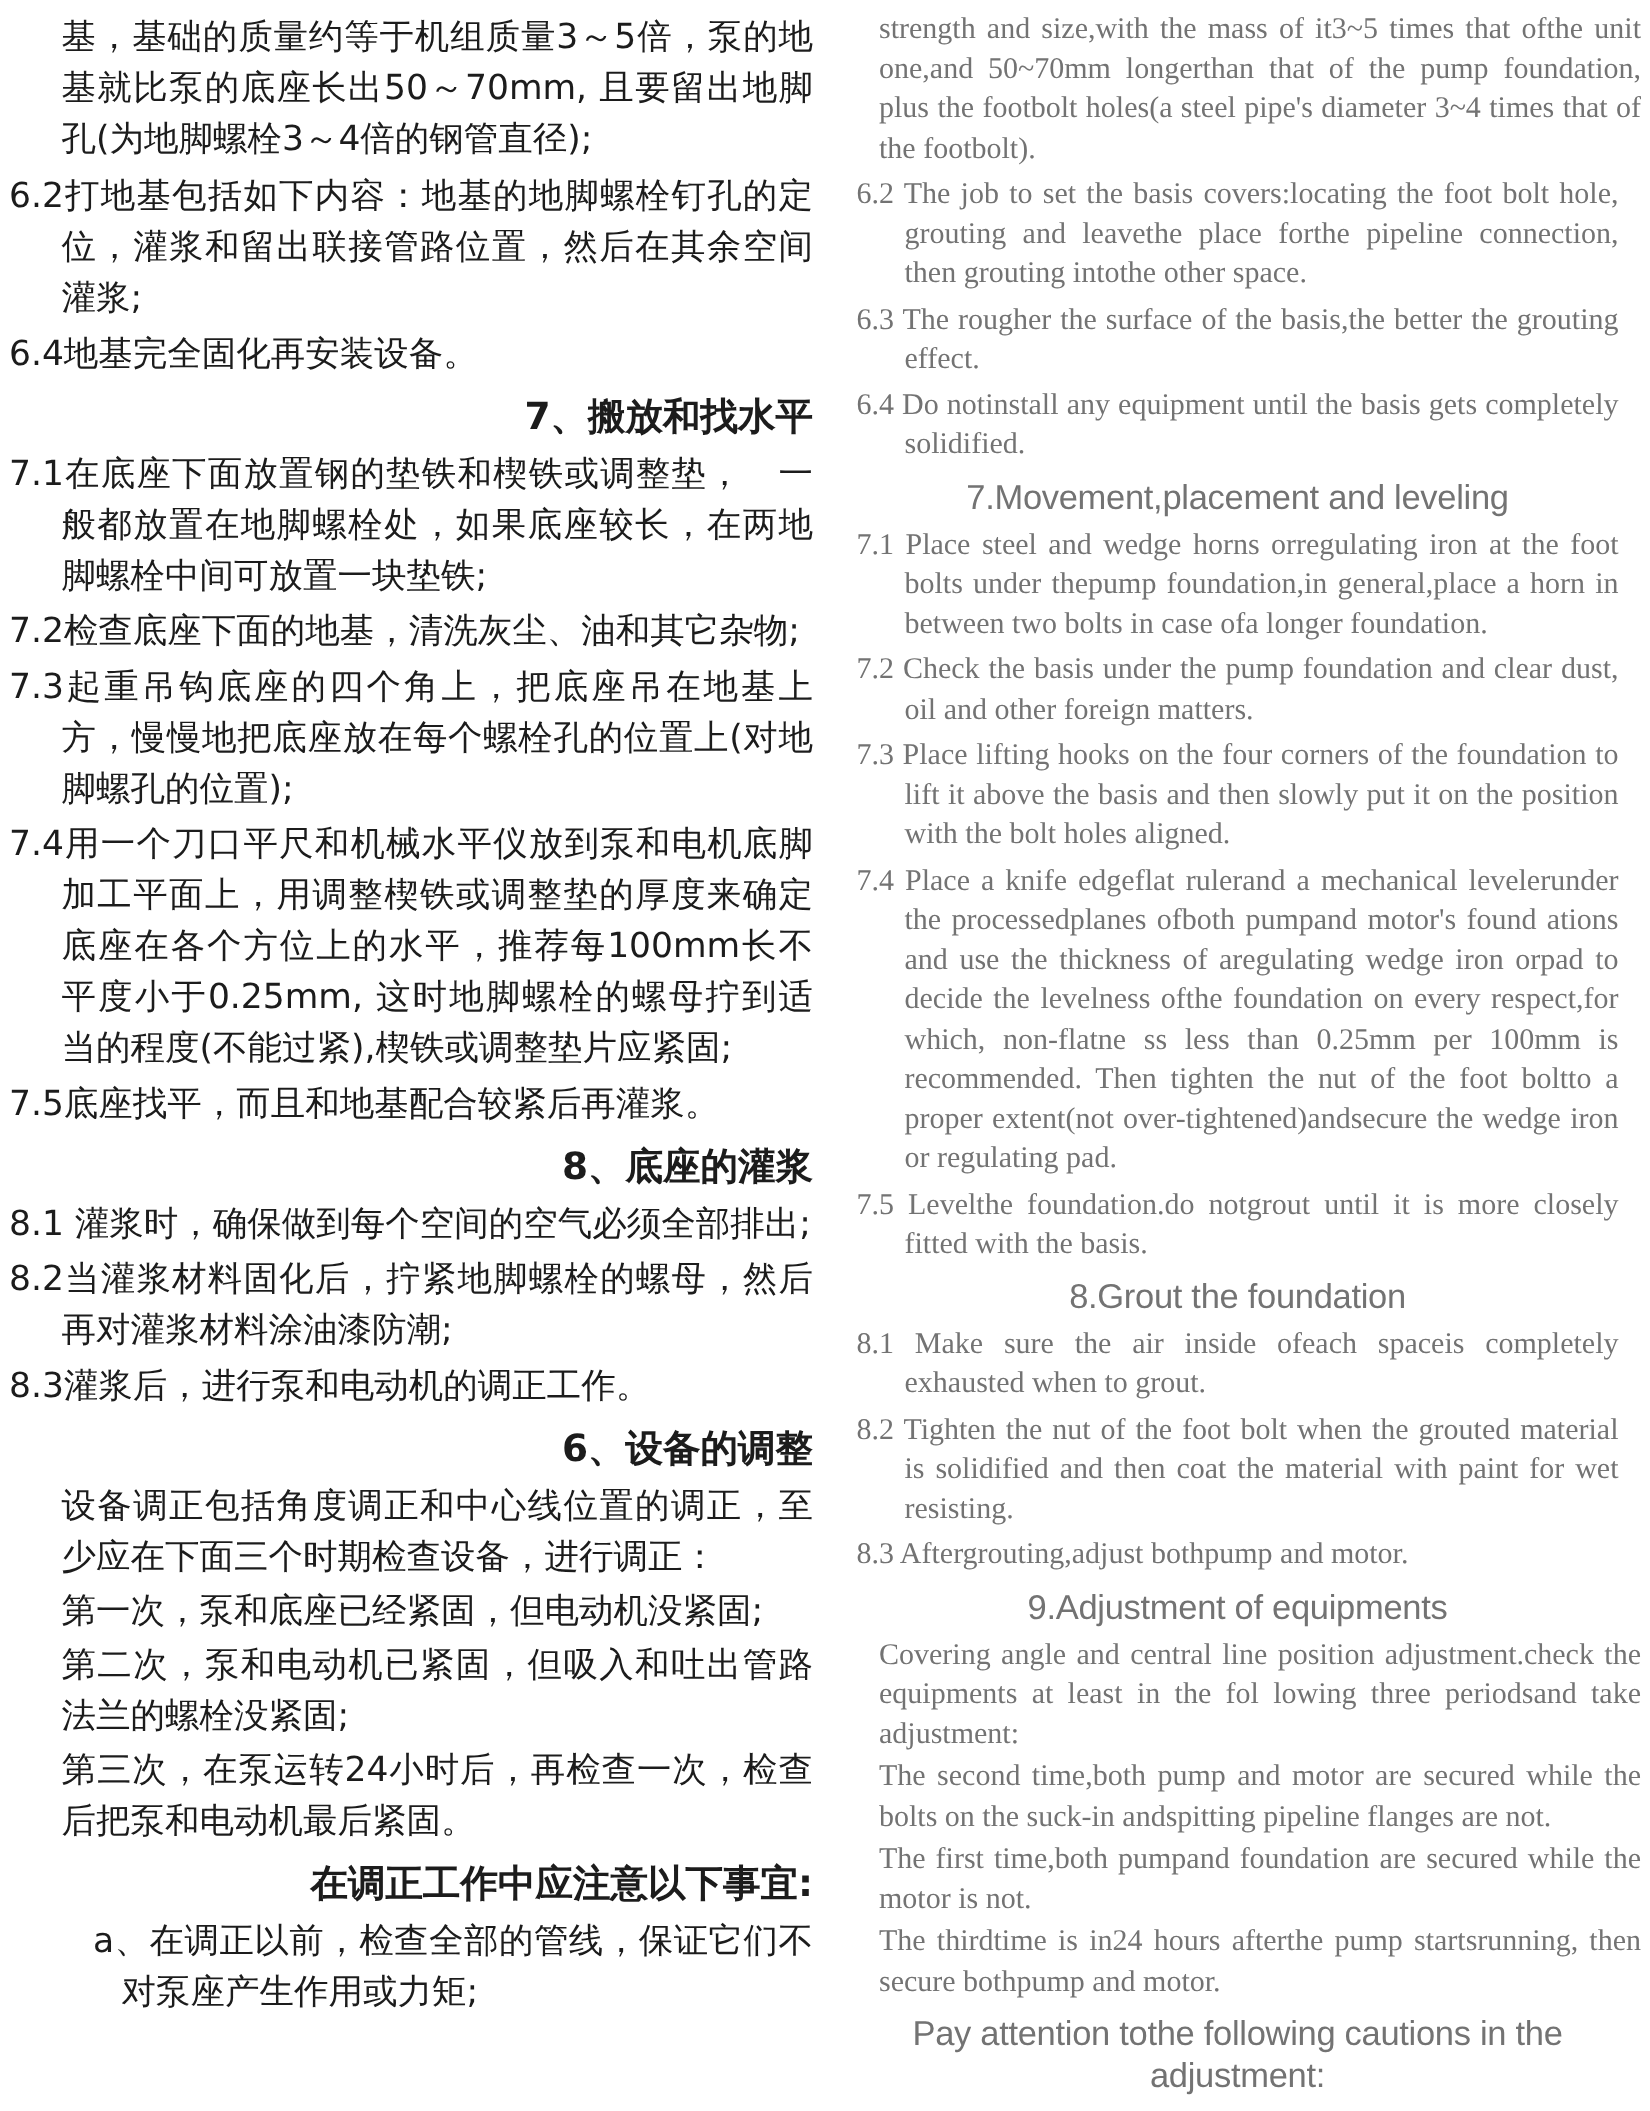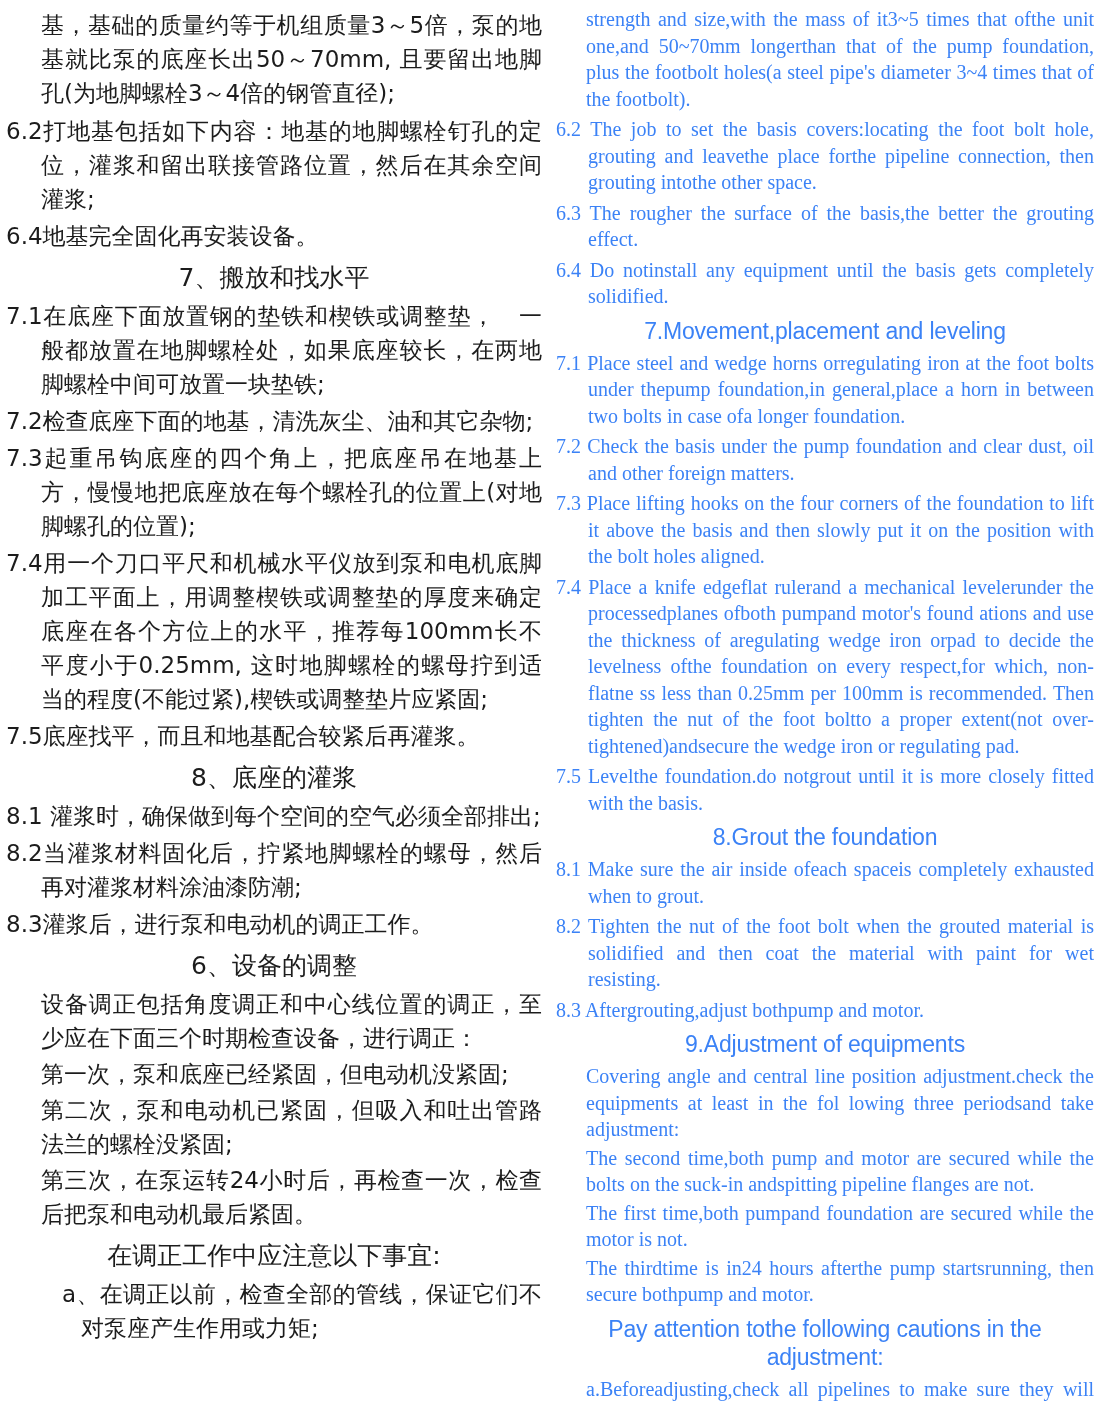--- a/index.html
+++ b/index.html
@@ -31,55 +31,55 @@
   }
   .zh.cont {
     margin: 2px 0 4px 35px;
   }
   .zh.item {
     padding-left: 35px;
     text-indent: -35px;
     margin: 3px 0;
   }
   .zh.head {
-    font-weight: normal;
+    font-weight: bold;
     font-size: 25px;
     line-height: 32px;
     margin: 9px 0 5px 0;
-    text-align: center;
+    text-align: right;
   }
   .zh.sub {
     margin: 2px 0 2px 35px;
   }
   .zh.sub2 {
     margin: 4px 0 2px 56px;
     padding-left: 19px;
     text-indent: -19px;
   }
   
   .col-right {
     position: absolute;
     left: 556px;
     top: 4px;
     width: 538px;
   }
   .en {
     font-family: "Liberation Serif", "DejaVu Serif", serif;
     font-size: 20px;
     line-height: 26.5px;
-    color: #3b82f6;
+    color: #737373;
     text-align: justify;
   }
   .en.cont {
     margin: 2px 0 4px 30px;
   }
   .en.item {
     padding-left: 32px;
     text-indent: -32px;
-    margin: 4px 0;
+    margin: 4px 15px;
   }
   .en.head {
     font-family: "Liberation Sans", "DejaVu Sans", sans-serif;
     font-size: 23px;
     line-height: 28px;
     font-weight: 500;
     text-align: center;
     margin: 7px 0 5px 0;
     letter-spacing: -0.2px;
   }

